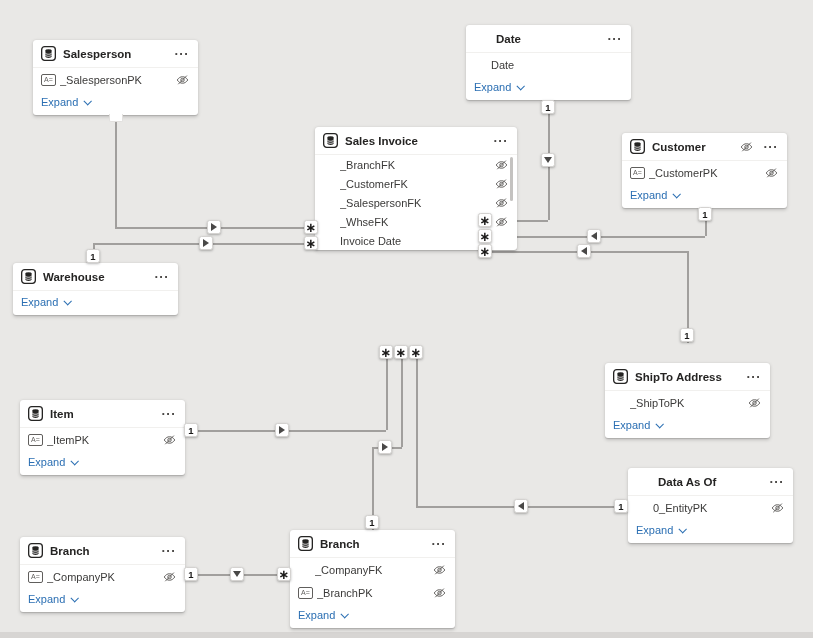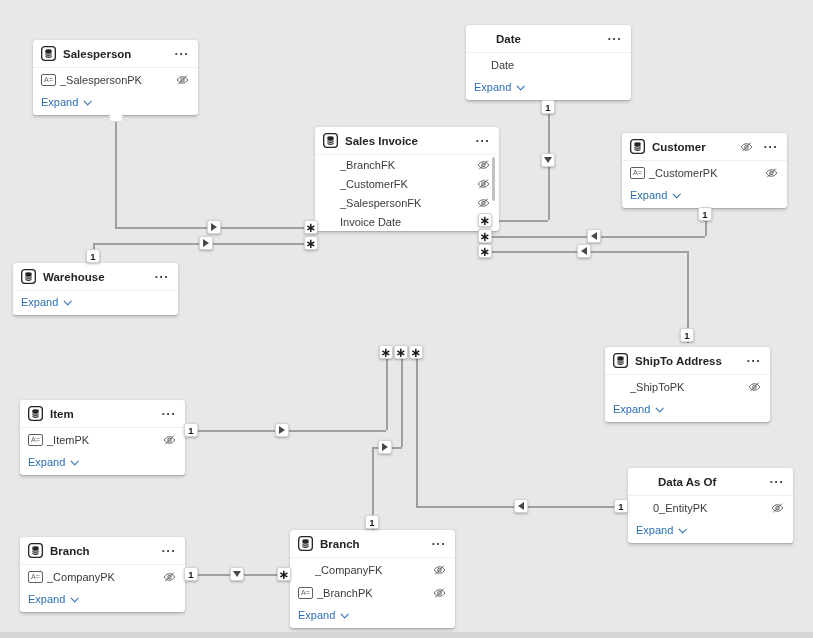--- a/index.html
+++ b/index.html
@@ -153,21 +153,21 @@
     <div class="row">
       <span class="sp"></span>
       <span class="fname">Date</span>
     </div>
     <div class="ftr">
       <span class="link">Expand</span>
       <span class="chev down"></span>
     </div>
   </div>
 
-  <div class="tbl dense" style="left:315px;top:127px;width:184px">
+  <div class="tbl dense" style="left:315px;top:127px;width:202px">
     <div class="tbl-hdr">
       <span class="dbicon">
           <svg width="15" height="15" viewBox="0 0 16 16">
             <rect x="0.7" y="0.7" width="14.6" height="14.6" rx="3.2" fill="none" stroke="#252423" stroke-width="1.4"></rect>
             <ellipse cx="8" cy="4.9" rx="3.3" ry="1.5" fill="#252423"></ellipse>
             <path d="M4.7 4.9v6.3c0 .83 1.48 1.5 3.3 1.5s3.3-.67 3.3-1.5V4.9z" fill="#252423"></path>
             <path d="M4.7 7.3c0 .83 1.48 1.5 3.3 1.5s3.3-.67 3.3-1.5M4.7 9.5c0 .83 1.48 1.5 3.3 1.5s3.3-.67 3.3-1.5" stroke="#fff" stroke-width="0.9" fill="none"></path>
           </svg>
         </span>
       <span class="tbl-title">Sales Invoice</span>
@@ -192,20 +192,31 @@
           <svg width="13" height="13" viewBox="0 0 16 16" fill="none" stroke="#605e5c" stroke-width="1.2">
             <path d="M1.5 8.6c1.8-2.7 4-4 6.5-4s4.7 1.3 6.5 4c-1.8 2.7-4 4-6.5 4s-4.7-1.3-6.5-4z"></path>
             <circle cx="8" cy="8.6" r="2.1"></circle>
             <path d="M2.8 13.8 13.4 3.2"></path>
           </svg>
         </span>
     </div>
     <div class="row">
       <span class="sp"></span>
       <span class="fname">_SalespersonFK</span>
+      <span class="eyeico">
+          <svg width="13" height="13" viewBox="0 0 16 16" fill="none" stroke="#605e5c" stroke-width="1.2">
+            <path d="M1.5 8.6c1.8-2.7 4-4 6.5-4s4.7 1.3 6.5 4c-1.8 2.7-4 4-6.5 4s-4.7-1.3-6.5-4z"></path>
+            <circle cx="8" cy="8.6" r="2.1"></circle>
+            <path d="M2.8 13.8 13.4 3.2"></path>
+          </svg>
+        </span>
+    </div>
+    <div class="row">
+      <span class="sp"></span>
+      <span class="fname">_WhseFK</span>
       <span class="eyeico">
           <svg width="13" height="13" viewBox="0 0 16 16" fill="none" stroke="#605e5c" stroke-width="1.2">
             <path d="M1.5 8.6c1.8-2.7 4-4 6.5-4s4.7 1.3 6.5 4c-1.8 2.7-4 4-6.5 4s-4.7-1.3-6.5-4z"></path>
             <circle cx="8" cy="8.6" r="2.1"></circle>
             <path d="M2.8 13.8 13.4 3.2"></path>
           </svg>
         </span>
     </div>
     <div class="row">
       <span class="sp"></span>
@@ -262,21 +273,21 @@
         </span>
       <span class="tbl-title">Warehouse</span>
       <span class="dots">···</span>
     </div>
     <div class="ftr">
       <span class="link">Expand</span>
       <span class="chev down"></span>
     </div>
   </div>
 
-  <div class="tbl" style="left:605px;top:347px">
+  <div class="tbl" style="left:605px;top:363px">
     <div class="tbl-hdr">
       <span class="dbicon">
           <svg width="15" height="15" viewBox="0 0 16 16">
             <rect x="0.7" y="0.7" width="14.6" height="14.6" rx="3.2" fill="none" stroke="#252423" stroke-width="1.4"></rect>
             <ellipse cx="8" cy="4.9" rx="3.3" ry="1.5" fill="#252423"></ellipse>
             <path d="M4.7 4.9v6.3c0 .83 1.48 1.5 3.3 1.5s3.3-.67 3.3-1.5V4.9z" fill="#252423"></path>
             <path d="M4.7 7.3c0 .83 1.48 1.5 3.3 1.5s3.3-.67 3.3-1.5M4.7 9.5c0 .83 1.48 1.5 3.3 1.5s3.3-.67 3.3-1.5" stroke="#fff" stroke-width="0.9" fill="none"></path>
           </svg>
         </span>
       <span class="tbl-title">ShipTo Address</span>

